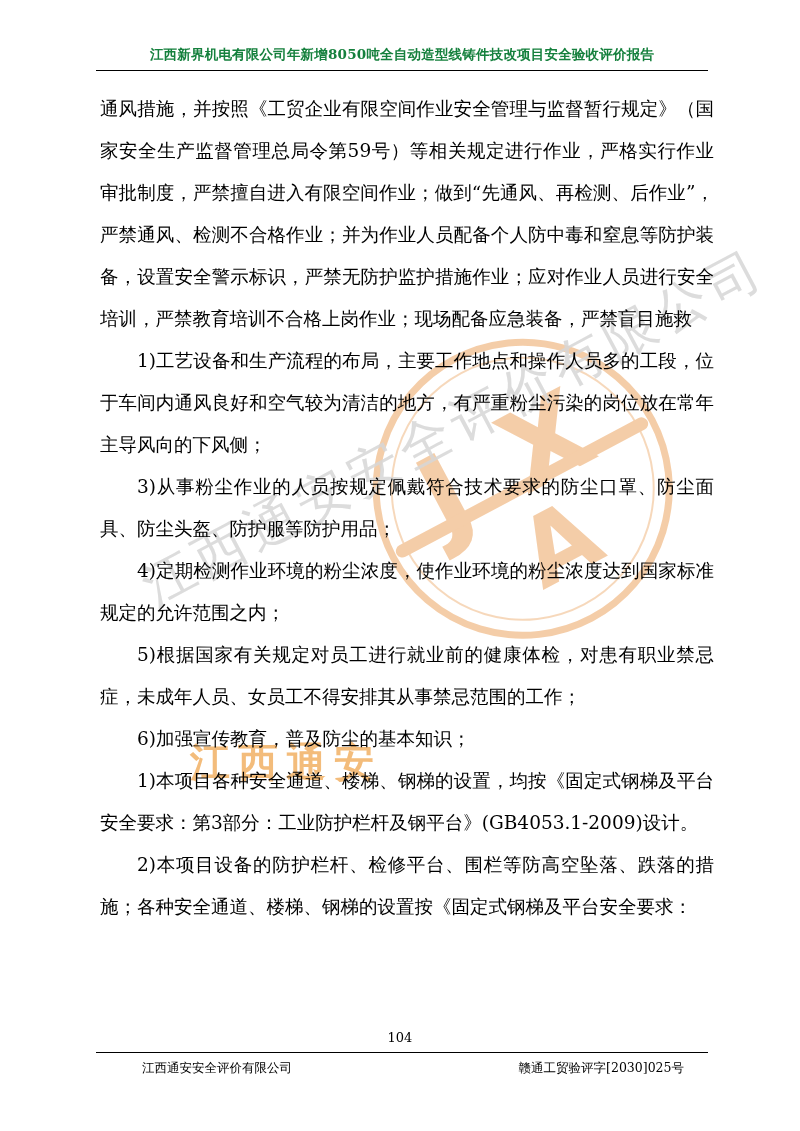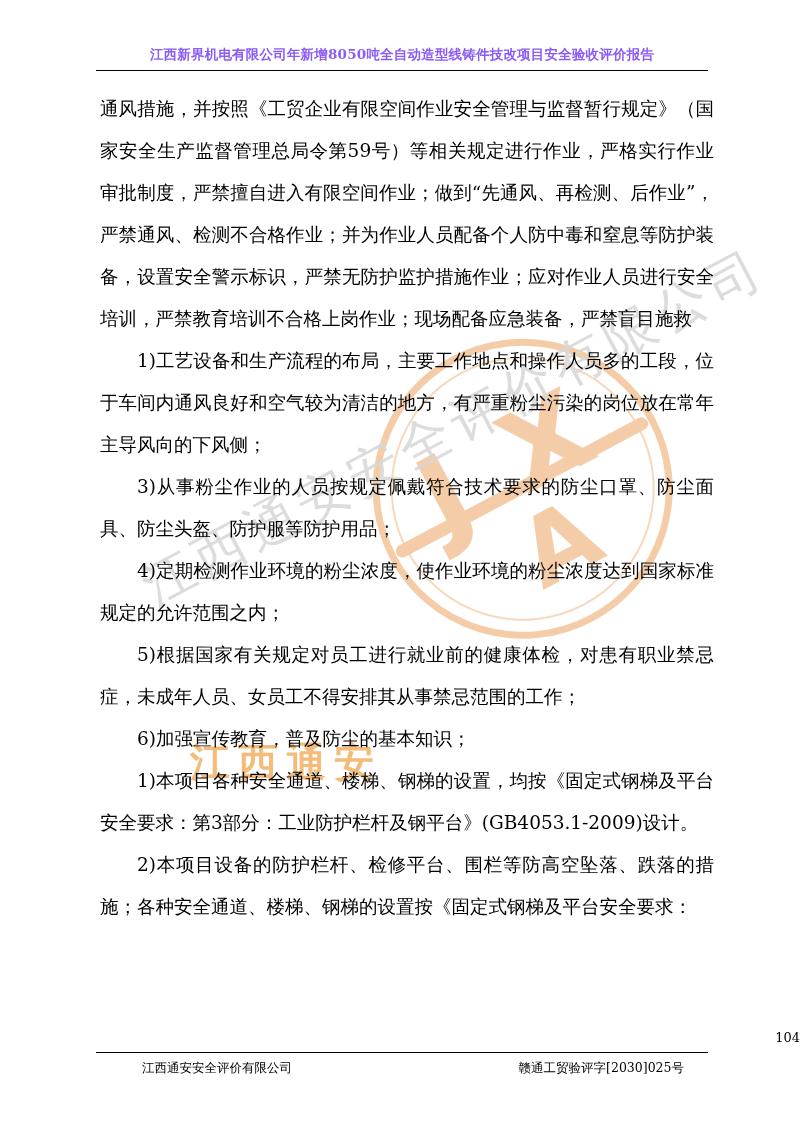--- a/index.html
+++ b/index.html
@@ -104,21 +104,21 @@
     position: absolute;
     left: 96px;
     top: 46px;
     width: 612px;
     z-index: 3;
   }
   .header-title {
     font-size: 13.5px;
     font-weight: bold;
     text-align: center;
-    color: #8b5cf6;
+    color: #15803d;
     letter-spacing: .2px;
     white-space: nowrap;
   }
   .header-rule {
     margin-top: 6px;
     border-bottom: 1.6px solid #000;
   }
 
   
   .content {
@@ -139,21 +139,21 @@
   .para.indent {
     text-indent: 37px;
   }
 
   
   .page-number {
     position: absolute;
     left: 0;
     top: 1030px;
     width: 800px;
-    text-align: right;
+    text-align: center;
     font-size: 13px;
     color: #000;
     z-index: 3;
   }
   .footer {
     position: absolute;
     left: 96px;
     top: 1052px;
     width: 612px;
     z-index: 3;

